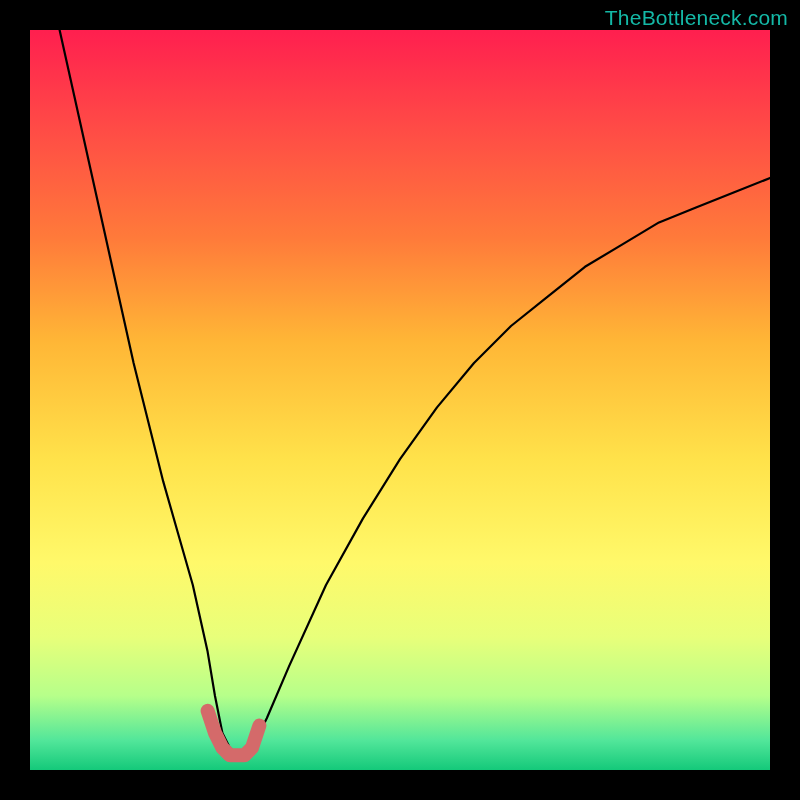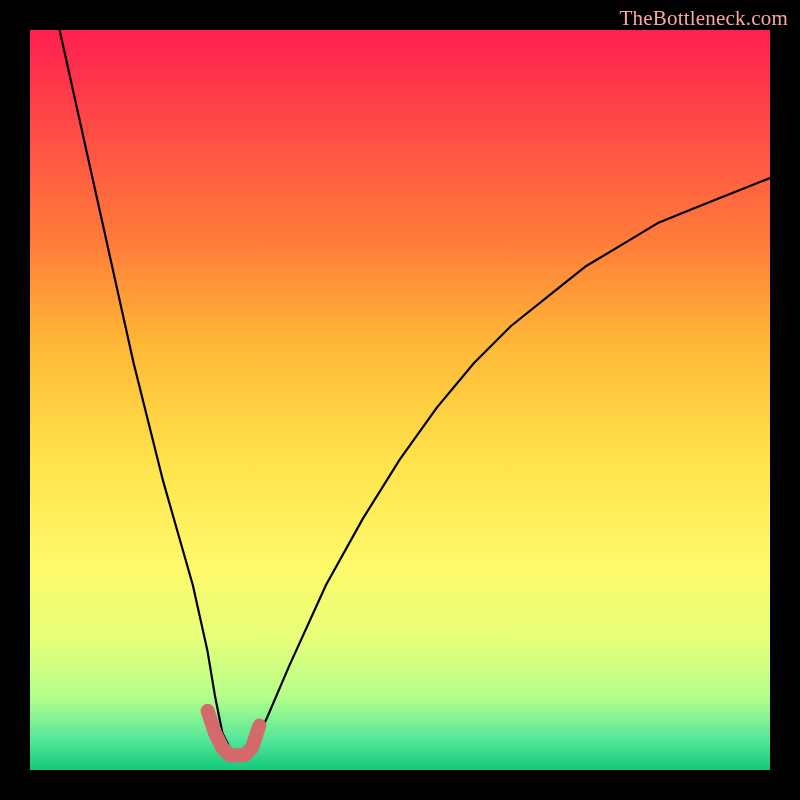--- a/index.html
+++ b/index.html
@@ -34,25 +34,24 @@
       #e8ff7a 82%,
       #b6ff8a 90%,
       #52e69a 96%,
       #14c97a 100%
     );
   }
   .watermark {
     position: absolute;
     top: 6px;
     right: 12px;
-    color: #fca5a5;
+    color: #14b8a6;
     font-size: 21px;
     letter-spacing: 0.2px;
     z-index: 10;
-    font-family: Liberation Serif, serif;
   }
   svg.curves {
     position: absolute;
     left: 0;
     top: 0;
     width: 740px;
     height: 740px;
   }
 </style>
 </head>

